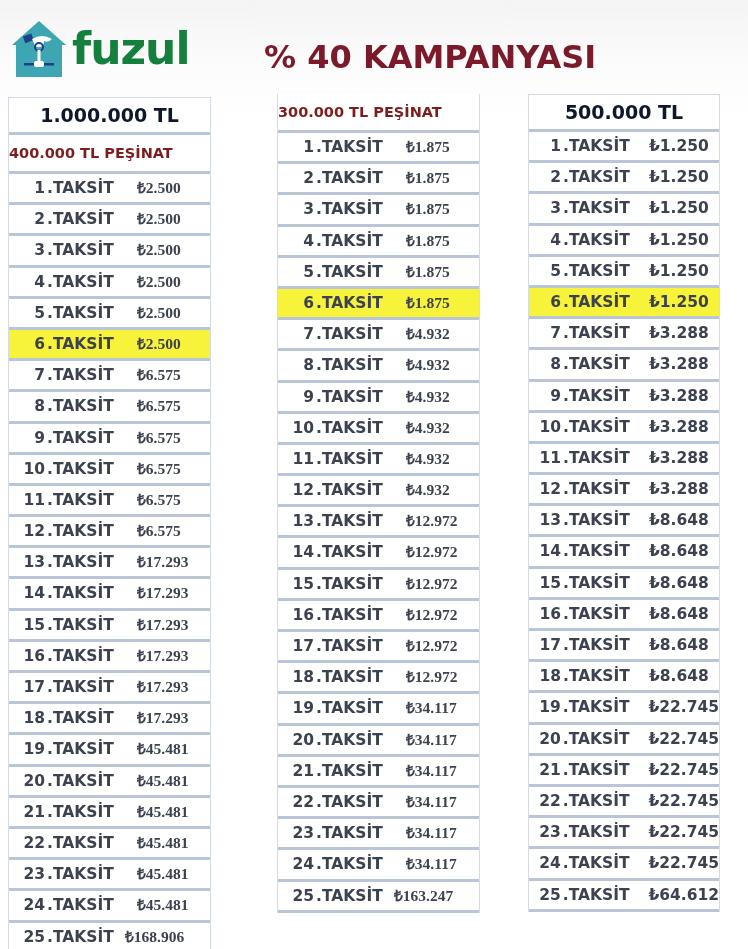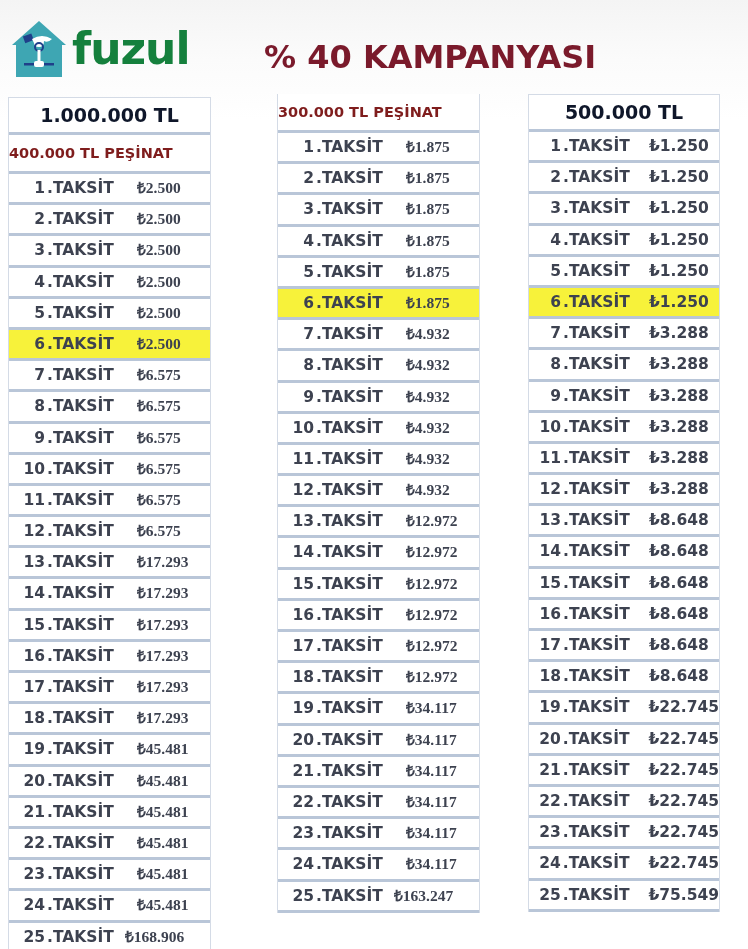--- a/index.html
+++ b/index.html
@@ -445,16 +445,16 @@
         <span class="amt">₺22.745</span>
       </div>
       <div class="row">
         <span class="num">24</span>
         <span class="lbl">.TAKSİT</span>
         <span class="amt">₺22.745</span>
       </div>
       <div class="row">
         <span class="num">25</span>
         <span class="lbl">.TAKSİT</span>
-        <span class="amt">₺75.549</span>
+        <span class="amt">₺64.612</span>
       </div>
     </div>
   </div>
 
 </body></html>

